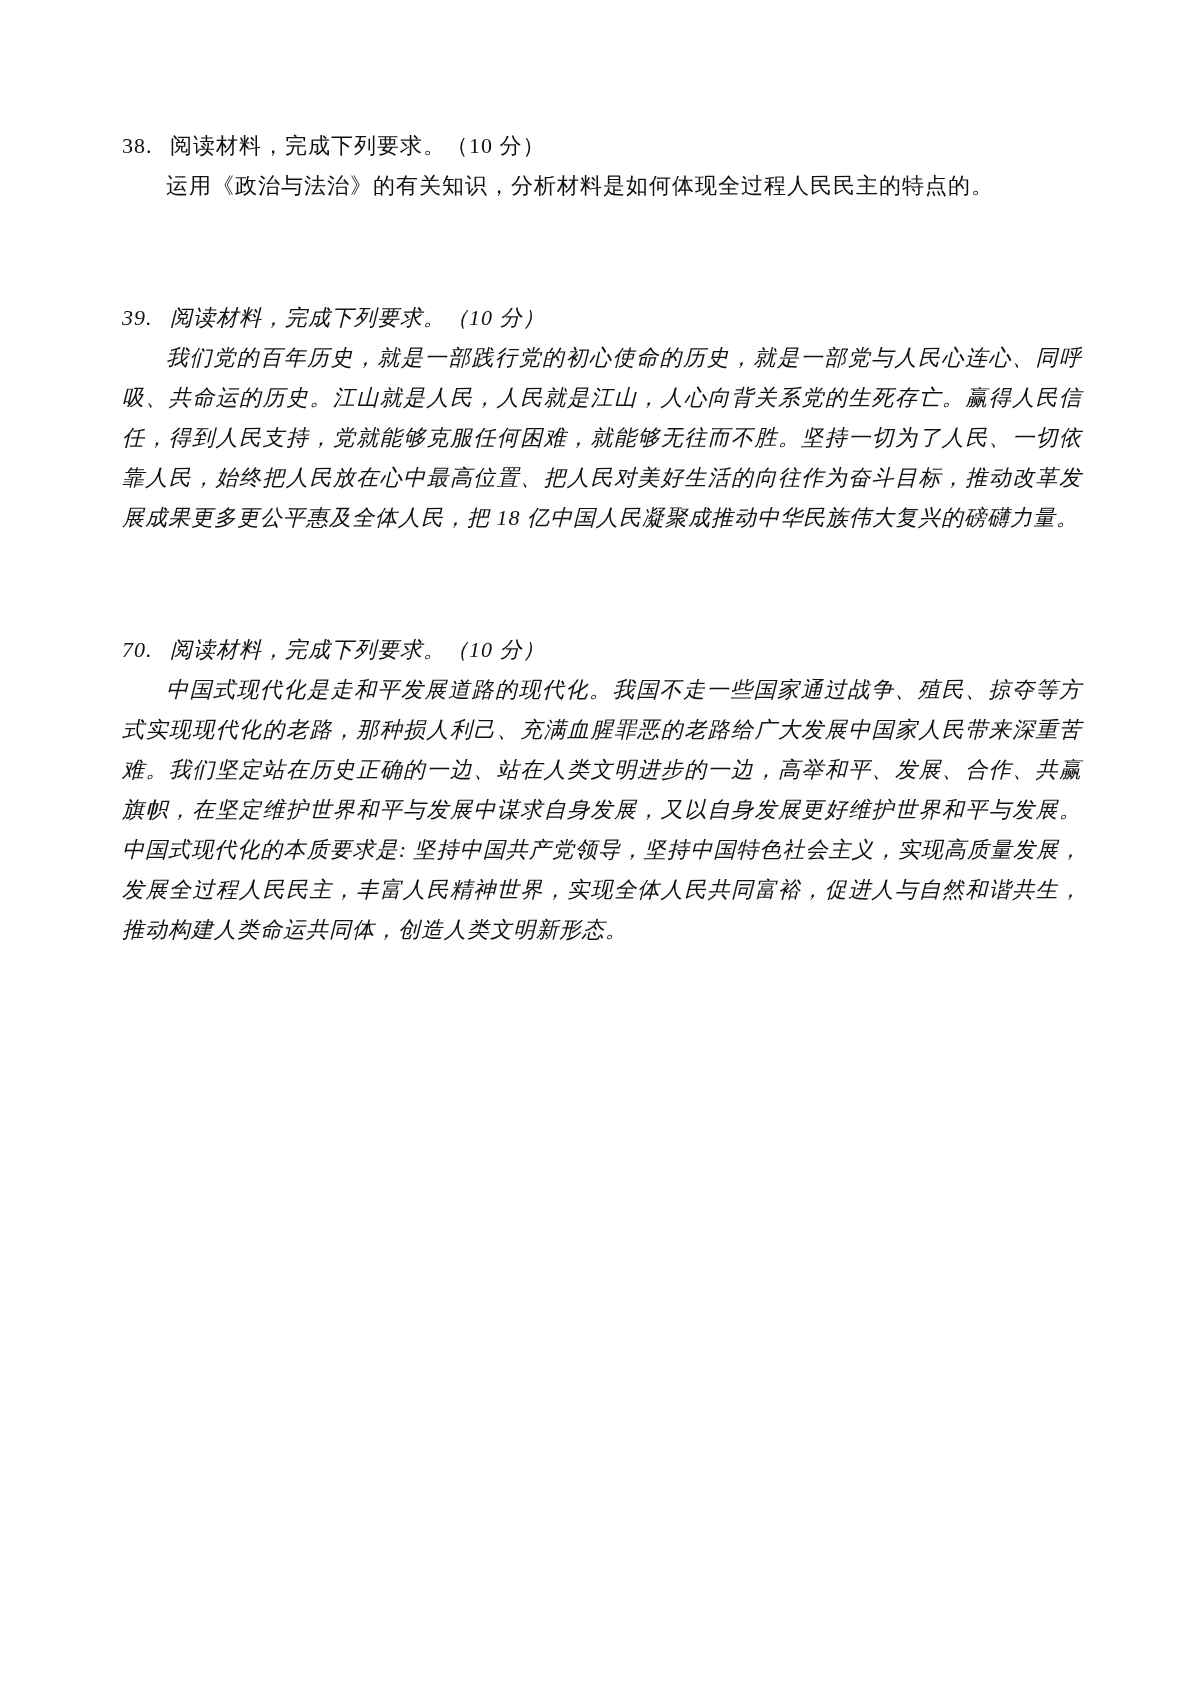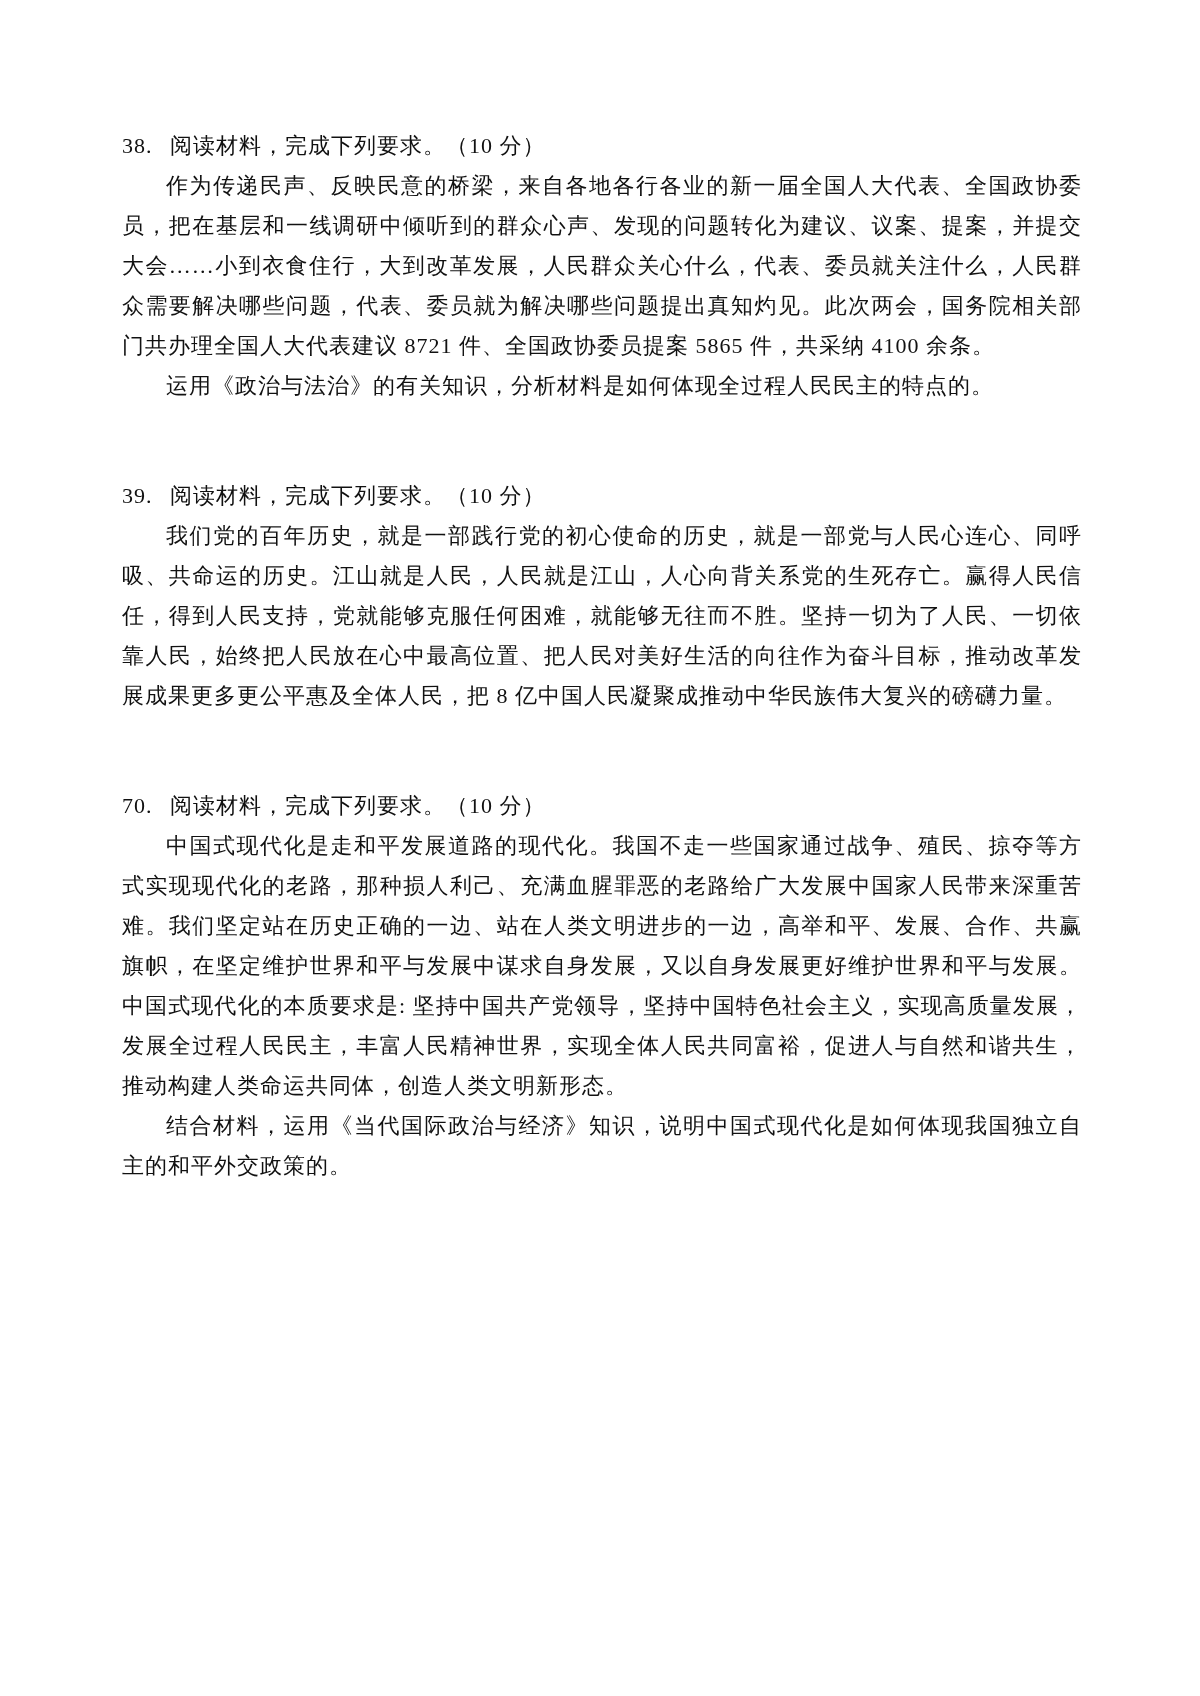--- a/index.html
+++ b/index.html
@@ -16,21 +16,22 @@
     background: #ffffff;
     padding: 126px 118px 40px 122px;
     font-family: "Liberation Serif", "DejaVu Serif", serif;
     font-size: 22px;
     line-height: 40px;
     color: #111111;
     letter-spacing: 1px;
     overflow: hidden;
   }
   .question-block + .question-block {
-    margin-top: 70px;
+    margin-top: 92px;
+    font-style: italic;
   }
   .q-heading {
     display: flex;
     align-items: baseline;
   }
   .q-number {
     flex: 0 0 48px;
   }
   .q-title {
     flex: 1;
@@ -44,34 +45,32 @@
 </head>
 <body>
 
 <div class="page">
 
   <section class="question-block">
     <div class="q-heading">
       <span class="q-number">38.</span>
       <span class="q-title">阅读材料，完成下列要求。（10 分）</span>
     </div>
-    <p class="para">作为传递民声、反映民意的桥梁，来自各地各行各业的新一届全国人大代表、全国政协委员，把在基层和一线调研中倾听到的群众心声、发现的问题转化为建议、议案、提案，并提交大会……小到衣食住行，大到改革发展，人民群众关心什么，代表、委员就关注什么，人民群众需要解决哪些问题，代表、委员就为解决哪些问题提出真知灼见。此次两会，国务院相关部门共办理全国人大代表建议 8721 件、全国政协委员提案 5865 件，共采纳 4100 余条。</p>
     <p class="para">运用《政治与法治》的有关知识，分析材料是如何体现全过程人民民主的特点的。</p>
   </section>
 
   <section class="question-block">
     <div class="q-heading">
       <span class="q-number">39.</span>
       <span class="q-title">阅读材料，完成下列要求。（10 分）</span>
     </div>
-    <p class="para">我们党的百年历史，就是一部践行党的初心使命的历史，就是一部党与人民心连心、同呼吸、共命运的历史。江山就是人民，人民就是江山，人心向背关系党的生死存亡。赢得人民信任，得到人民支持，党就能够克服任何困难，就能够无往而不胜。坚持一切为了人民、一切依靠人民，始终把人民放在心中最高位置、把人民对美好生活的向往作为奋斗目标，推动改革发展成果更多更公平惠及全体人民，把 8 亿中国人民凝聚成推动中华民族伟大复兴的磅礴力量。</p>
+    <p class="para">我们党的百年历史，就是一部践行党的初心使命的历史，就是一部党与人民心连心、同呼吸、共命运的历史。江山就是人民，人民就是江山，人心向背关系党的生死存亡。赢得人民信任，得到人民支持，党就能够克服任何困难，就能够无往而不胜。坚持一切为了人民、一切依靠人民，始终把人民放在心中最高位置、把人民对美好生活的向往作为奋斗目标，推动改革发展成果更多更公平惠及全体人民，把 18 亿中国人民凝聚成推动中华民族伟大复兴的磅礴力量。</p>
   </section>
 
   <section class="question-block">
     <div class="q-heading">
       <span class="q-number">70.</span>
       <span class="q-title">阅读材料，完成下列要求。（10 分）</span>
     </div>
     <p class="para">中国式现代化是走和平发展道路的现代化。我国不走一些国家通过战争、殖民、掠夺等方式实现现代化的老路，那种损人利己、充满血腥罪恶的老路给广大发展中国家人民带来深重苦难。我们坚定站在历史正确的一边、站在人类文明进步的一边，高举和平、发展、合作、共赢旗帜，在坚定维护世界和平与发展中谋求自身发展，又以自身发展更好维护世界和平与发展。中国式现代化的本质要求是: 坚持中国共产党领导，坚持中国特色社会主义，实现高质量发展，发展全过程人民民主，丰富人民精神世界，实现全体人民共同富裕，促进人与自然和谐共生，推动构建人类命运共同体，创造人类文明新形态。</p>
-    <p class="para">结合材料，运用《当代国际政治与经济》知识，说明中国式现代化是如何体现我国独立自主的和平外交政策的。</p>
   </section>
 
 </div>
 
 </body></html>

